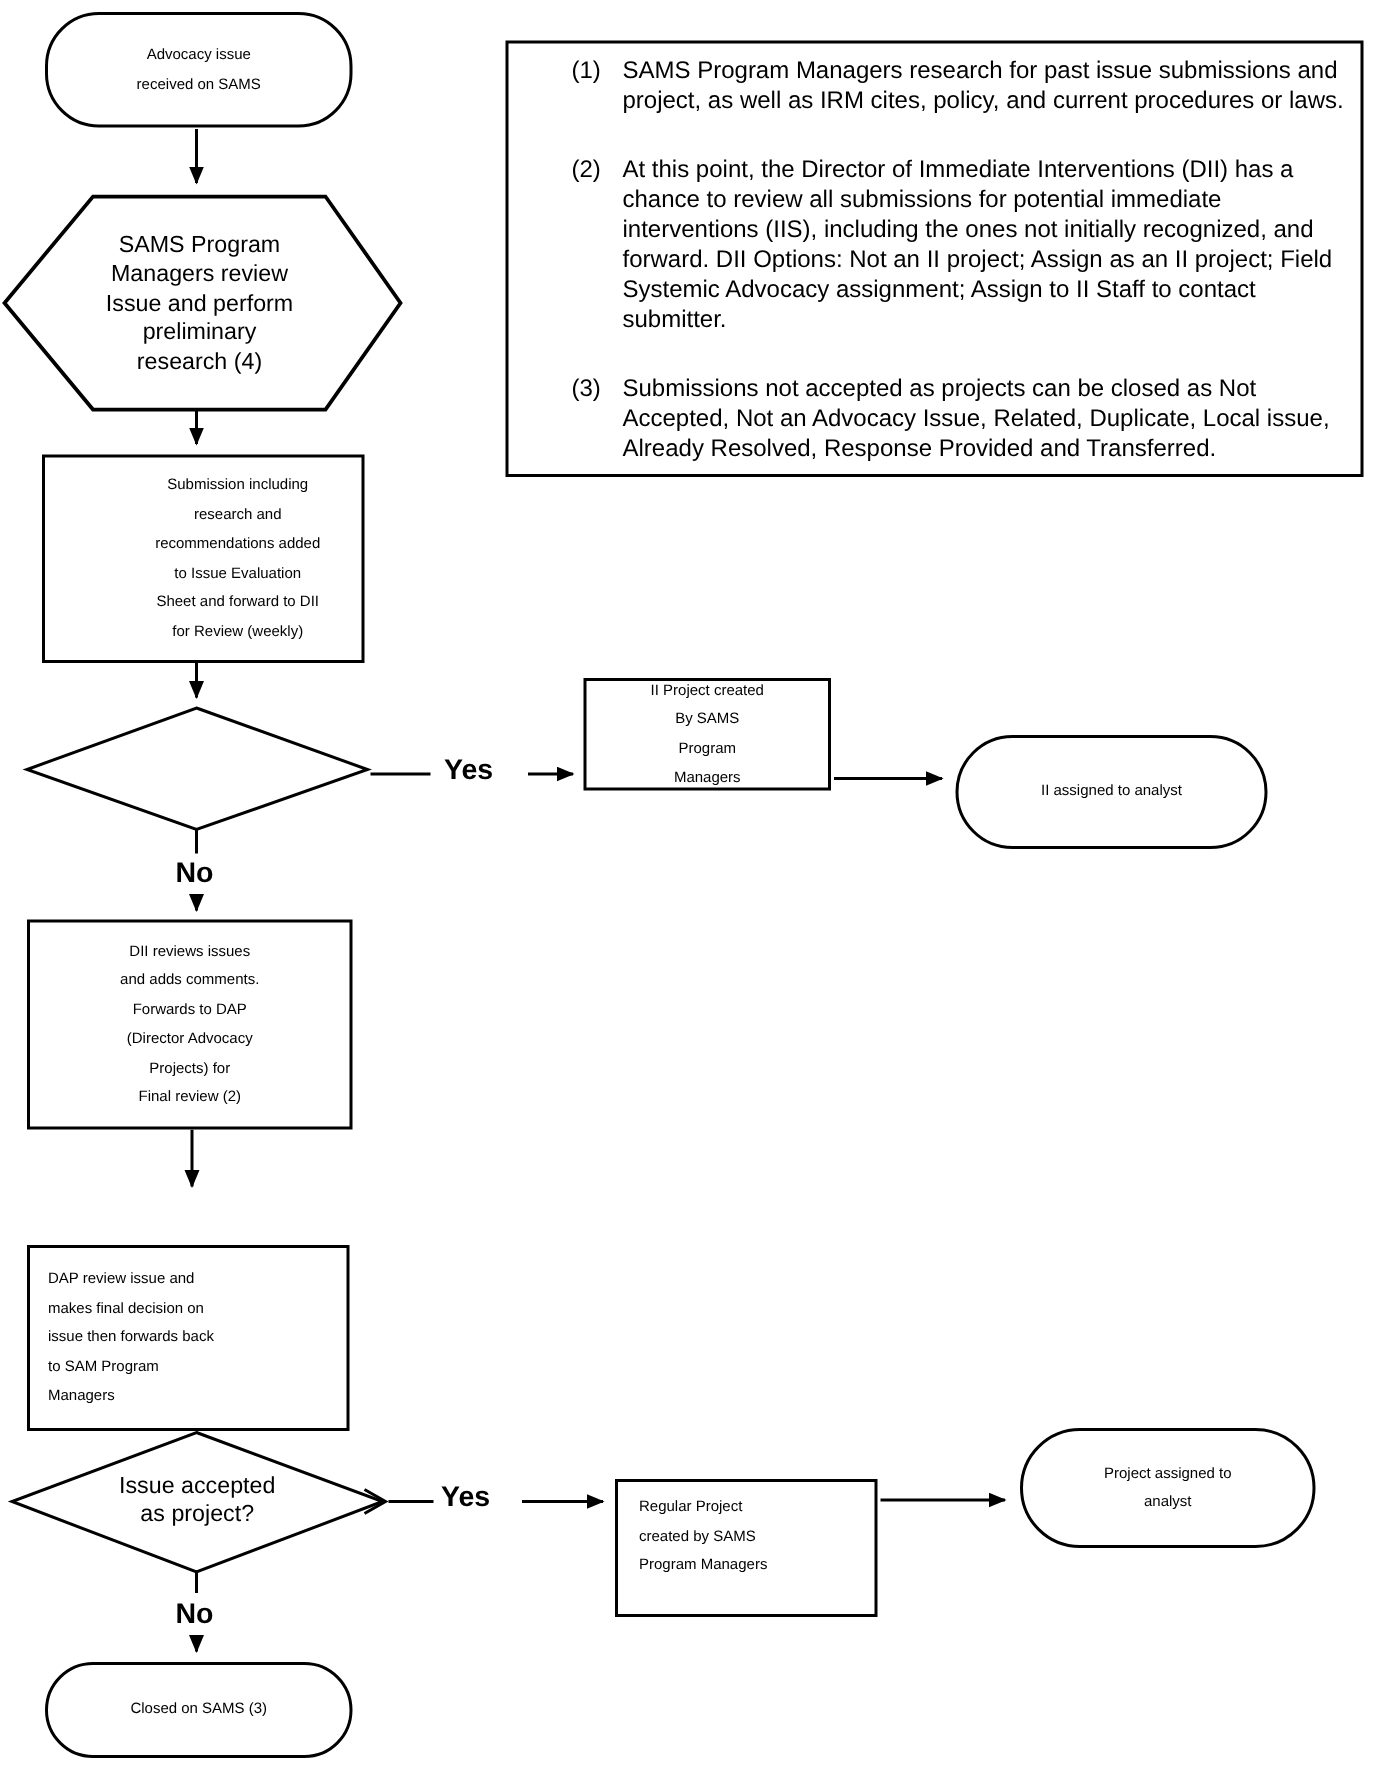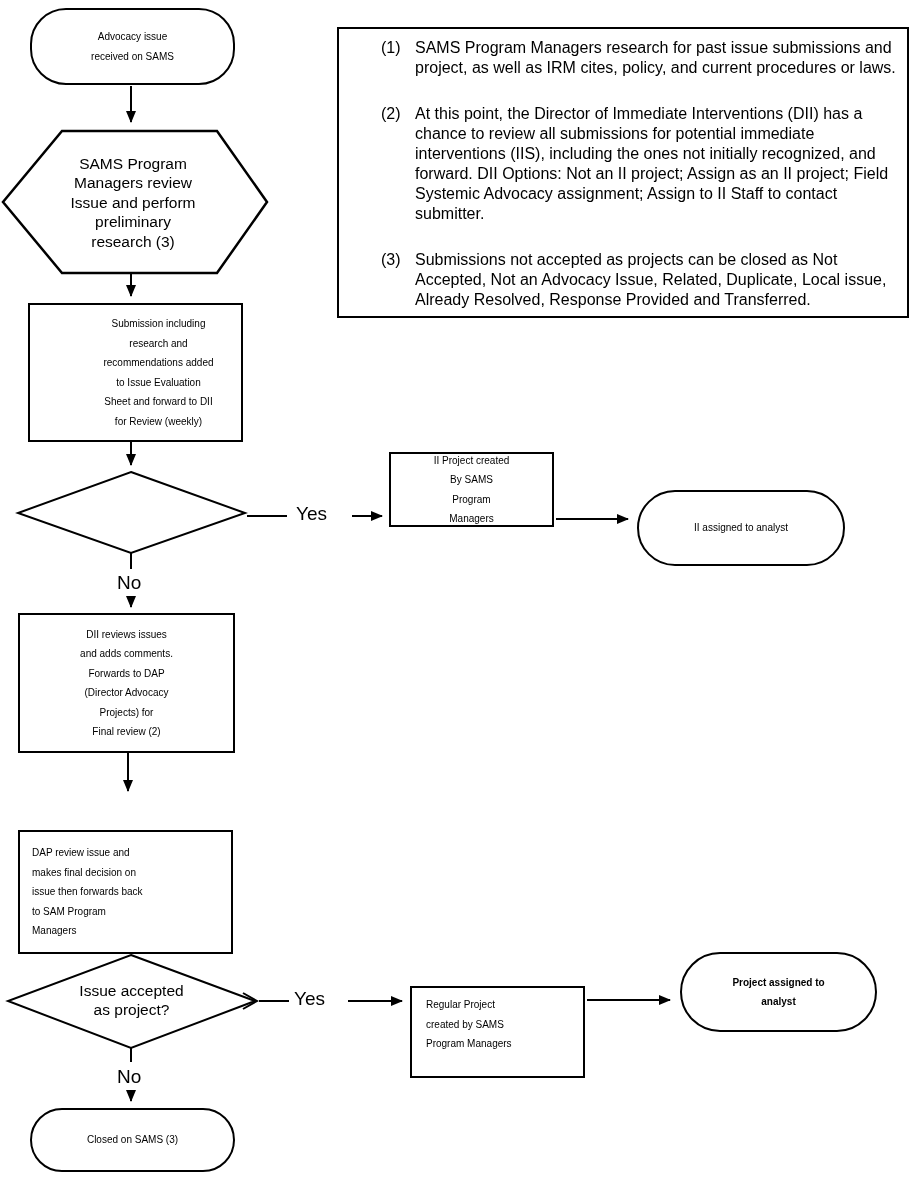--- a/index.html
+++ b/index.html
@@ -31,33 +31,34 @@
     display: flex;
     align-items: center;
     justify-content: center;
     text-align: center;
     white-space: pre-line;
     font-size: 15.5px;
     line-height: 19.5px;
   }
   .oval-r36 { border-radius: 36px; }
   .oval-r38 { border-radius: 38px; }
-  .oval-r40 { border-radius: 40px; font-weight: bold; }
+  .oval-r40 { border-radius: 40px; }
   .oval-r32 { border-radius: 32px; }
   .left-align {
     text-align: left;
     justify-content: flex-start;
     margin-top: 32px;
   }
   .top-align { align-items: flex-start; }
   .flow-label {
     position: absolute;
     font-size: 19px;
     line-height: 22px;
     white-space: nowrap;
+    font-weight: bold;
   }
   .notes {
     position: absolute;
     left: 337px; top: 27px;
     width: 572px; height: 291px;
     box-sizing: border-box;
     border: 2px solid #000000;
     padding: 9px 10px 0 42px;
     font-size: 16px;
     line-height: 20px;
@@ -118,21 +119,21 @@
     </div>
   </div>
 
   <div class="shape oval-r36" style="left:30px; top:8px; width:205px; height:77px;">Advocacy issue
 received on SAMS</div>
 
   <div class="overlay" style="left:33px; top:140px; width:200px; height:125px;">SAMS Program
 Managers review
 Issue and perform
 preliminary
-research (3)</div>
+research (4)</div>
 
   <div class="shape" style="left:28px; top:303px; width:215px; height:139px;padding-left:46px;">Submission including
 research and
 recommendations added
 to Issue Evaluation
 Sheet and forward to DII
 for Review (weekly)</div>
 
 
   <div class="flow-label" style="left:296px; top:503px;">Yes</div>

